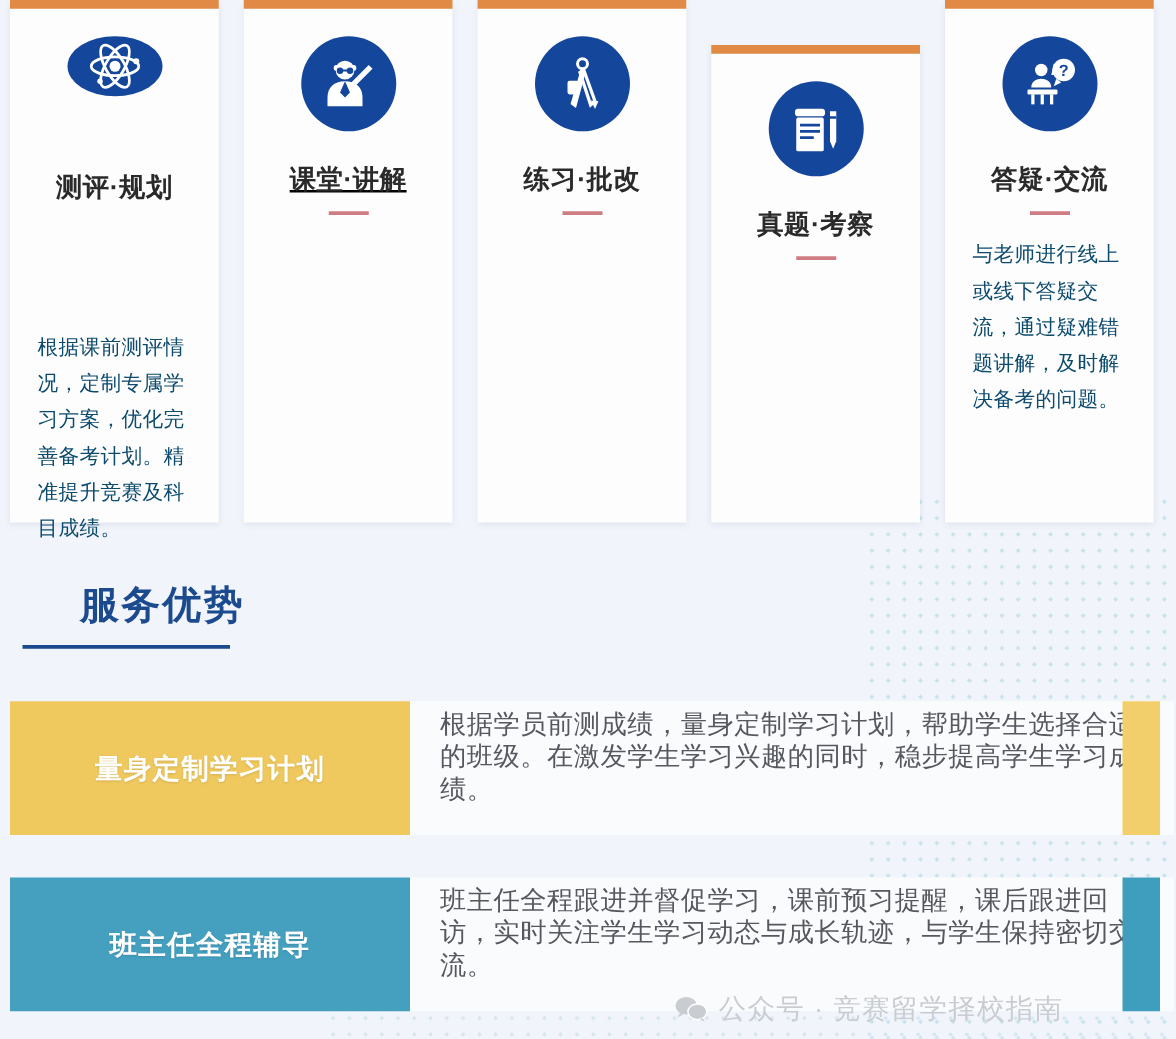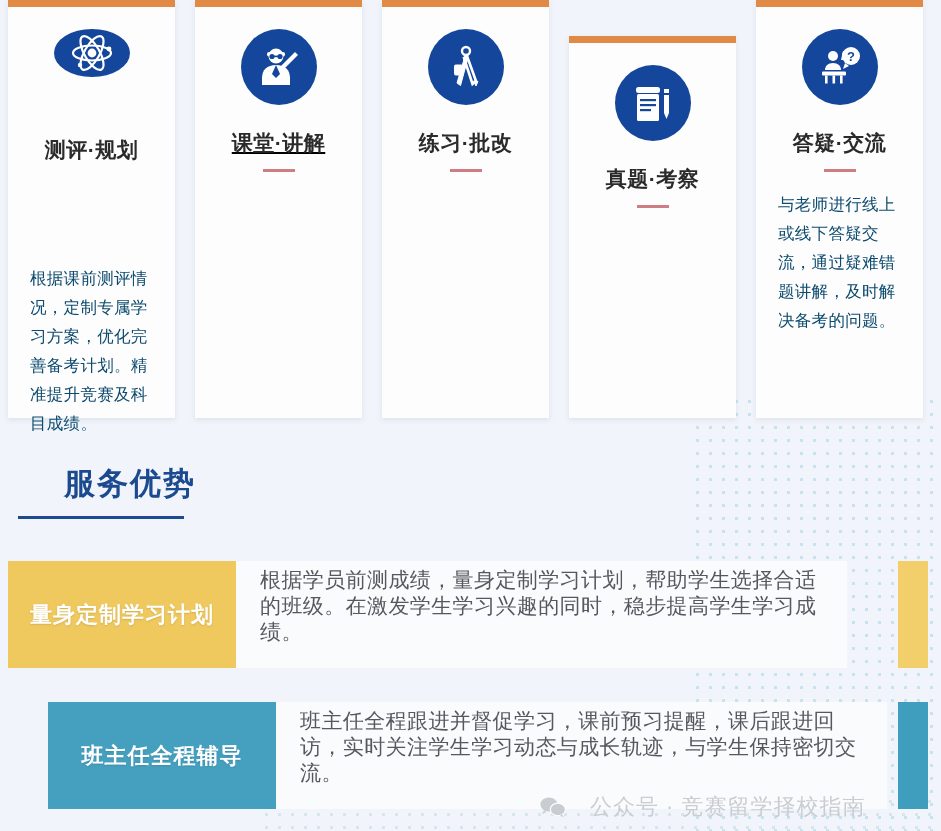--- a/index.html
+++ b/index.html
@@ -74,21 +74,21 @@
   }
 
   
   .adv-row{
     position:absolute; left:8px; display:flex; align-items:stretch;
   }
   #adv-row-0{ top:561px; height:107px; }
   #adv-row-1{ top:702px; height:107px; }
 
   .adv-label{
-    width:228px;
+    width:320px;
     display:flex; align-items:center; justify-content:center;
     color:#ffffff; font-size:22px; font-weight:bold; letter-spacing:1px;
     text-shadow:0 1px 2px rgba(0,0,0,.12);
   }
   .adv-body{
     width:611px;
     background:#fafbfc;
     padding:6px 10px 6px 24px;
     font-size:21px; line-height:26px; color:#55595f;
     letter-spacing:.4px;
@@ -96,21 +96,21 @@
   }
   .adv-strip{
     position:absolute; width:30px;
   }
   #adv-strip-0{ left:898px; top:561px; height:107px; }
   #adv-strip-1{ left:898px; top:702px; height:107px; }
 
   
   .watermark{
     position:absolute; left:540px; top:792px;
-    display:flex; align-items:center; gap:24px;
+    display:flex; align-items:center; gap:9px;
     color:#c9cdd2; font-size:22px; letter-spacing:1px;
     white-space:nowrap;
   }
   .watermark svg{ width:26px; height:22px; display:block; }
 </style>
 </head>
 <body>
 
 <div class="dots-right"></div>
 <div class="dots-bottom"></div>
@@ -205,21 +205,21 @@
 <div class="section-head">服务优势</div>
 <div class="section-head-rule"></div>
 
 <div class="adv-row" id="adv-row-0">
   <div class="adv-label" style="background: rgb(239, 200, 94);">量身定制学习计划</div>
   <div class="adv-body">根据学员前测成绩，量身定制学习计划，帮助学生选择合适的班级。在激发学生学习兴趣的同时，稳步提高学生学习成绩。</div>
 </div>
 <div class="adv-strip" id="adv-strip-0" style="background: rgb(242, 207, 107);"></div>
 
 <div class="adv-row" id="adv-row-1">
-  <div class="adv-label" style="background: rgb(69, 160, 192); margin-left: 40px;">班主任全程辅导</div>
+  <div class="adv-label" style="background: rgb(69, 160, 192);">班主任全程辅导</div>
   <div class="adv-body">班主任全程跟进并督促学习，课前预习提醒，课后跟进回访，实时关注学生学习动态与成长轨迹，与学生保持密切交流。</div>
 </div>
 <div class="adv-strip" id="adv-strip-1" style="background: rgb(63, 157, 190);"></div>
 
 <div class="watermark">
   <span>
     <svg viewBox="0 0 32 26" fill="#c9cdd2">
       <ellipse cx="11" cy="10" rx="10.5" ry="8.6"></ellipse>
       <path d="M5 17 l-2.6 4.6 l5.4 -2.6z"></path>
       <ellipse cx="22" cy="16" rx="9.3" ry="7.7" fill="#c9cdd2" stroke="#ffffff" stroke-width="1.4"></ellipse>

